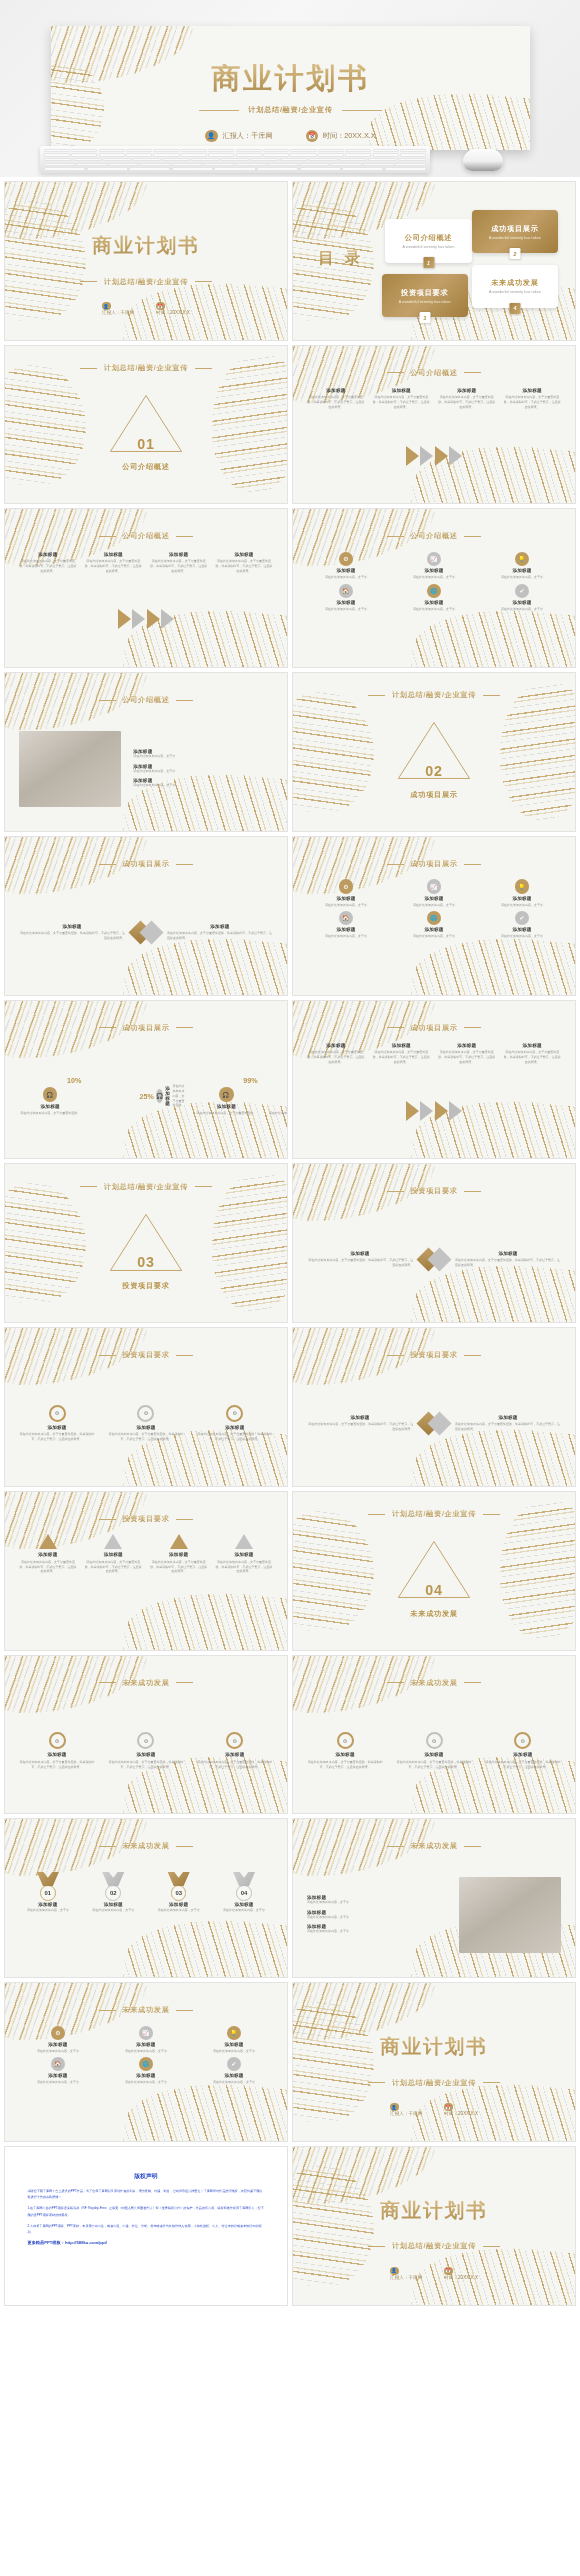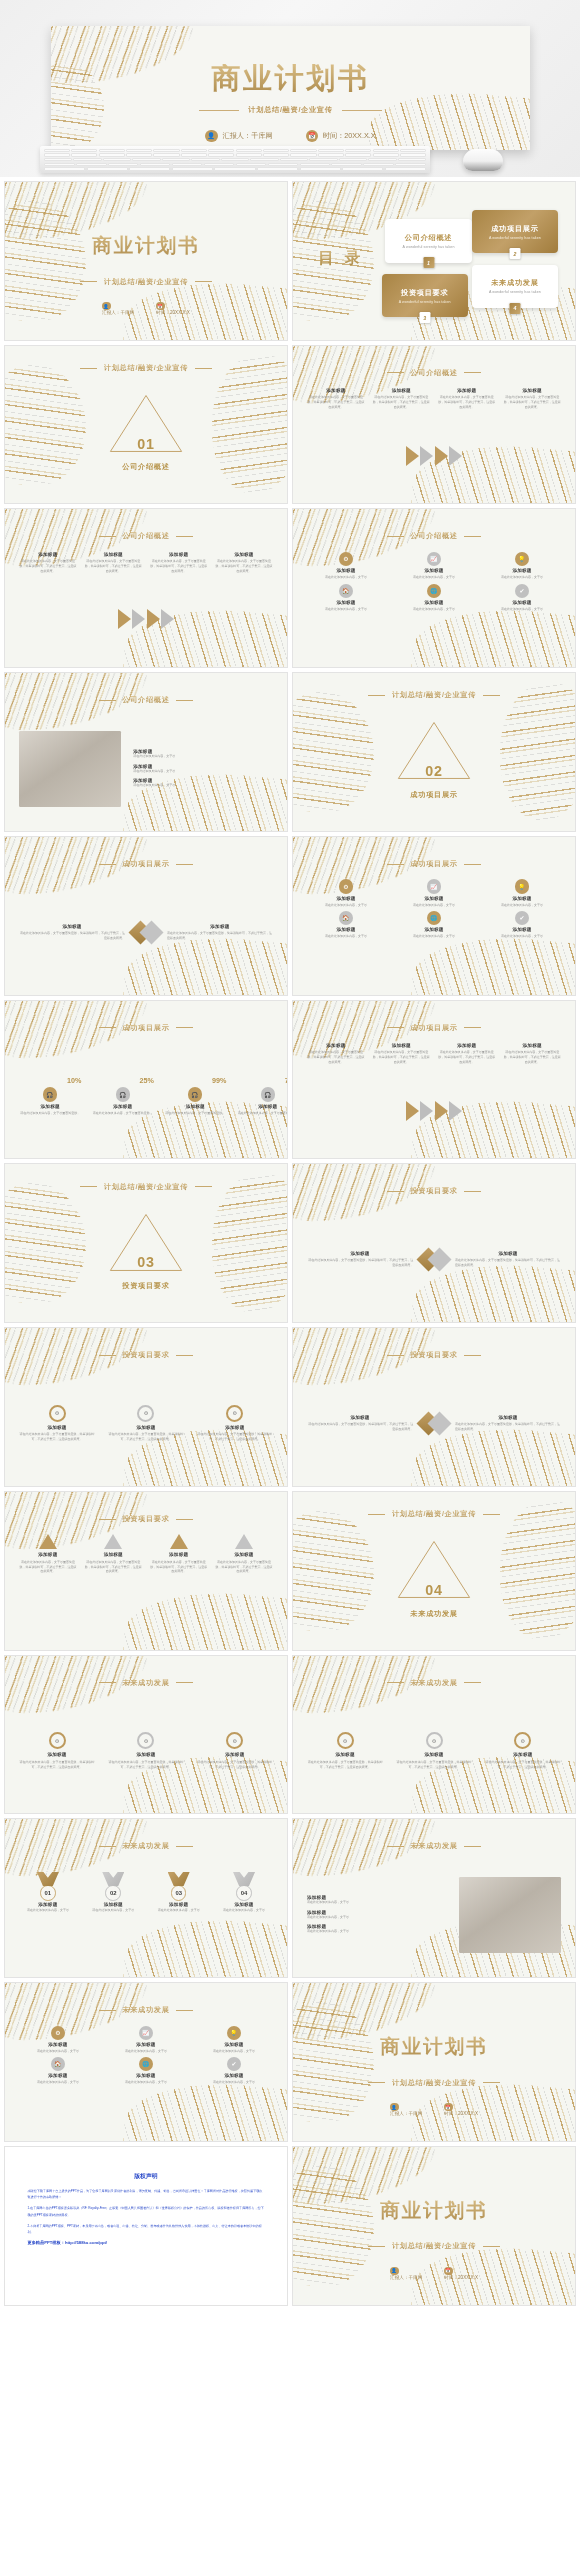--- a/index.html
+++ b/index.html
@@ -634,21 +634,21 @@
         <span class="rule"></span>
       </div>
       <div style="position: absolute; inset: 27% 5% 6%; z-index: 4;">
         <div style="display: flex; gap: 4%; height: 100%; align-items: center;">
           <div style="flex: 1 1 0%; text-align: center; display: flex; flex-direction: column; gap: 2px; align-items: center;">
             <div class="bigpct">10%</div>
             <div class="circ-ic gold">🎧</div>
             <div class="blk-title">添加标题</div>
             <div class="blk-body">请在此处添加具体内容，文字尽量言简意赅。</div>
           </div>
-          <div style="flex: 1 1 0%; text-align: center; display: flex; flex-direction: column; gap: 2px; align-items: center;">
+          <div style="flex: 1 1 0%; text-align: center; display: flex; gap: 2px; align-items: center;">
             <div class="bigpct">25%</div>
             <div class="circ-ic gray">🎧</div>
             <div class="blk-title">添加标题</div>
             <div class="blk-body">请在此处添加具体内容，文字尽量言简意赅。</div>
           </div>
           <div style="flex: 1 1 0%; text-align: center; display: flex; flex-direction: column; gap: 2px; align-items: center;">
             <div class="bigpct">99%</div>
             <div class="circ-ic gold">🎧</div>
             <div class="blk-title">添加标题</div>
             <div class="blk-body">请在此处添加具体内容，文字尽量言简意赅。</div>

